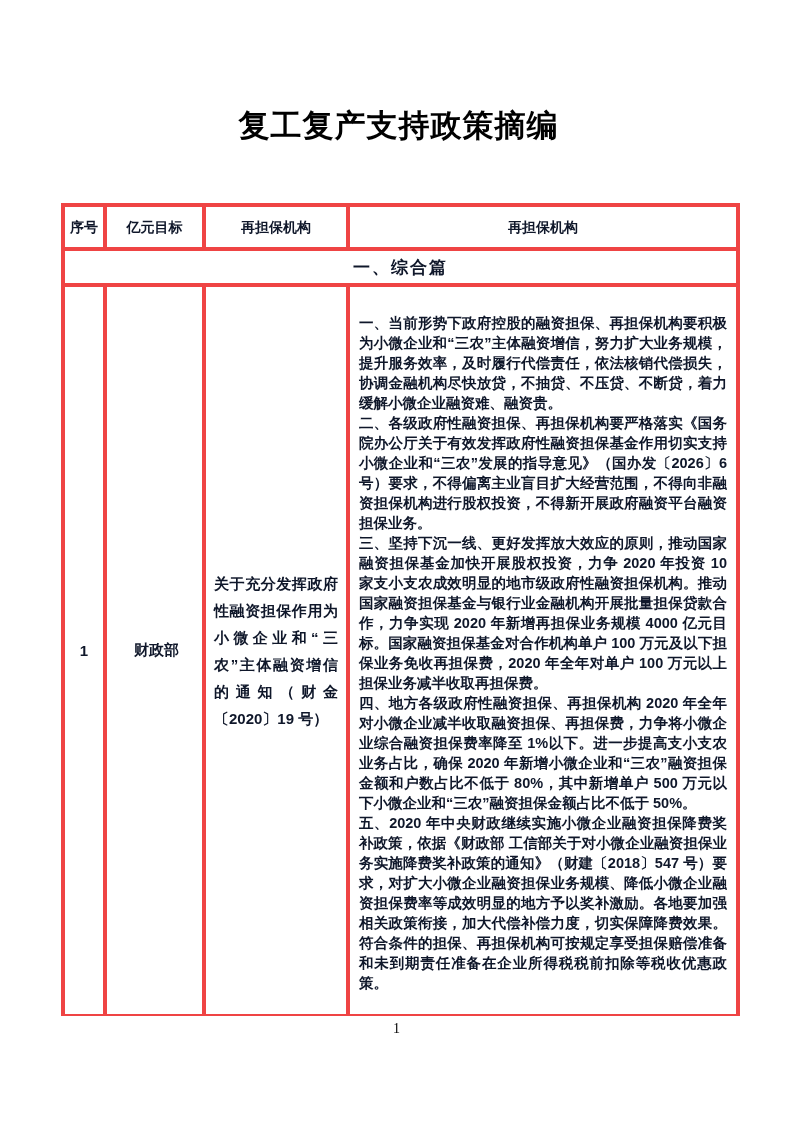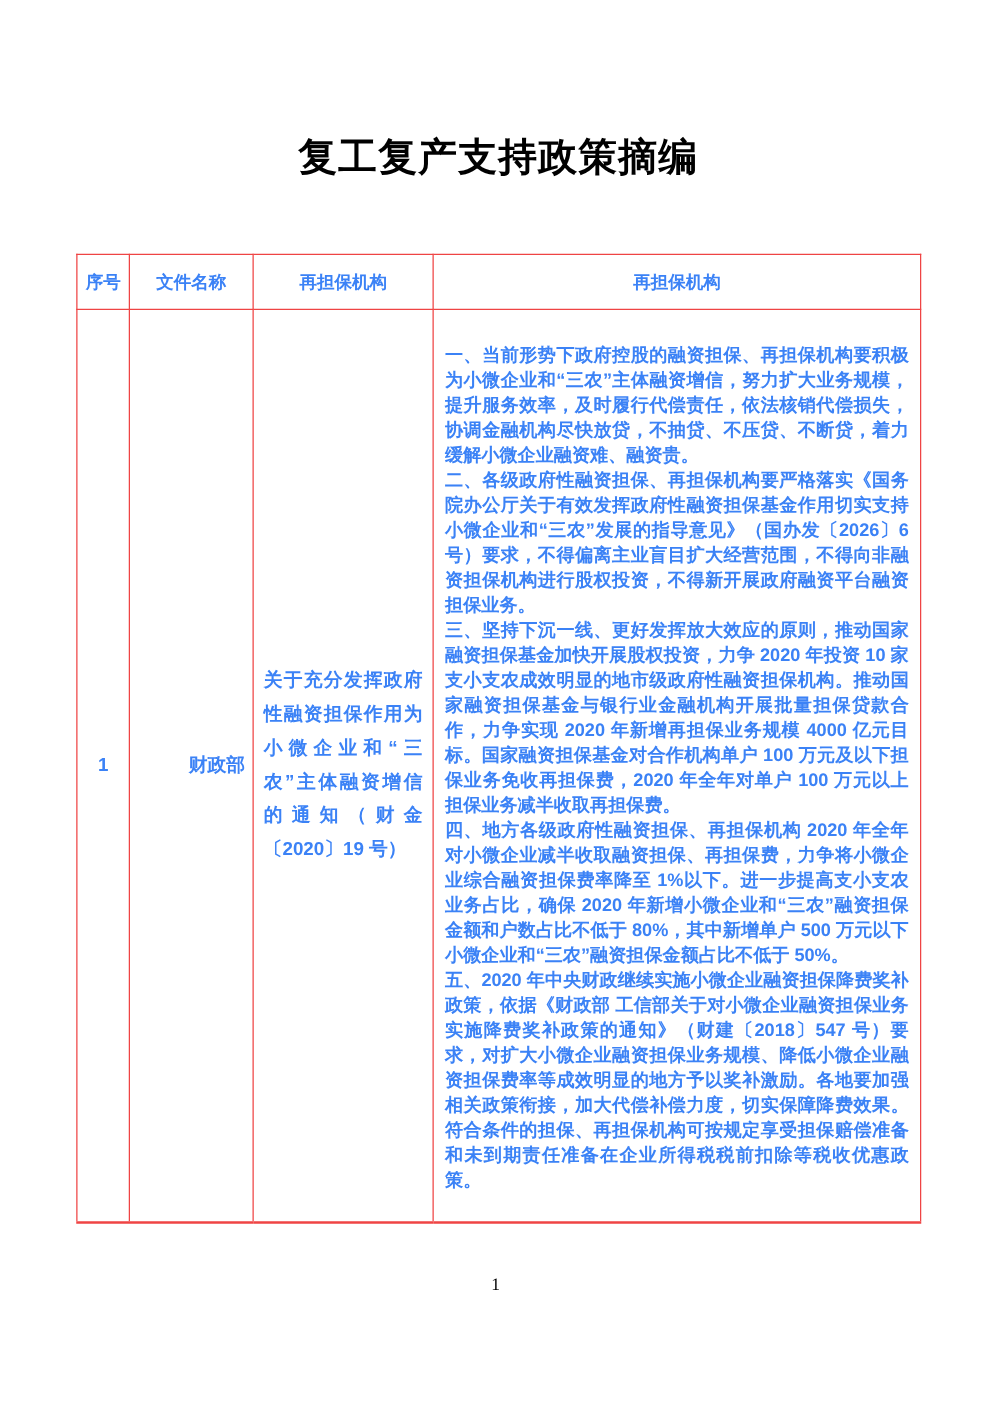--- a/index.html
+++ b/index.html
@@ -28,22 +28,22 @@
   table.policy-table {
     position: absolute;
     top: 203px;
     left: 61px;
     width: 675px;
     border-collapse: collapse;
     table-layout: fixed;
   }
   table.policy-table th,
   table.policy-table td {
-    border: 1px solid #ef4444;
-    color: #3b82f6;
+    border: 4px solid #ef4444;
+    color: #0f172a;
   }
   tr.header-row th {
     height: 44px;
     font-size: 14px;
     font-weight: 700;
     text-align: center;
     vertical-align: middle;
     line-height: 21px;
     padding: 0;
     background: #fff;
@@ -62,21 +62,21 @@
     height: 730px;
     vertical-align: middle;
     font-weight: 700;
     border-bottom-width: 2px;
   }
   td.cell-index {
     text-align: center;
     font-size: 15px;
   }
   td.cell-agency {
-    text-align: right;
+    text-align: center;
     padding: 0 6px 0 10px;
     font-size: 15px;
   }
   td.cell-document {
     padding: 0 8px;
     font-size: 15px;
     line-height: 27px;
     text-align: justify;
   }
   td.cell-content {
@@ -109,26 +109,29 @@
 <table class="policy-table">
   <colgroup>
     <col style="width:42px">
     <col style="width:99px">
     <col style="width:144px">
     <col style="width:390px">
   </colgroup>
   <thead>
     <tr class="header-row">
       <th class="th-index">序号</th>
-      <th>文件名称</th>
+      <th>亿元目标</th>
       <th>再担保机构</th>
       <th>再担保机构</th>
     </tr>
   </thead>
   <tbody>
+    <tr class="section-row">
+      <td colspan="4">一、综合篇</td>
+    </tr>
     <tr class="data-row">
       <td class="cell-index">1</td>
       <td class="cell-agency">财政部</td>
       <td class="cell-document">关于充分发挥政府性融资担保作用为小微企业和“三农”主体融资增信的通知（财金〔2020〕19 号）</td>
       <td class="cell-content">
           <p>一、当前形势下政府控股的融资担保、再担保机构要积极为小微企业和“三农”主体融资增信，努力扩大业务规模，提升服务效率，及时履行代偿责任，依法核销代偿损失，协调金融机构尽快放贷，不抽贷、不压贷、不断贷，着力缓解小微企业融资难、融资贵。</p>
           <p>二、各级政府性融资担保、再担保机构要严格落实《国务院办公厅关于有效发挥政府性融资担保基金作用切实支持小微企业和“三农”发展的指导意见》（国办发〔2026〕6 号）要求，不得偏离主业盲目扩大经营范围，不得向非融资担保机构进行股权投资，不得新开展政府融资平台融资担保业务。</p>
           <p>三、坚持下沉一线、更好发挥放大效应的原则，推动国家融资担保基金加快开展股权投资，力争 2020 年投资 10 家支小支农成效明显的地市级政府性融资担保机构。推动国家融资担保基金与银行业金融机构开展批量担保贷款合作，力争实现 2020 年新增再担保业务规模 4000 亿元目标。国家融资担保基金对合作机构单户 100 万元及以下担保业务免收再担保费，2020 年全年对单户 100 万元以上担保业务减半收取再担保费。</p>
           <p>四、地方各级政府性融资担保、再担保机构 2020 年全年对小微企业减半收取融资担保、再担保费，力争将小微企业综合融资担保费率降至 1%以下。进一步提高支小支农业务占比，确保 2020 年新增小微企业和“三农”融资担保金额和户数占比不低于 80%，其中新增单户 500 万元以下小微企业和“三农”融资担保金额占比不低于 50%。</p>
           <p>五、2020 年中央财政继续实施小微企业融资担保降费奖补政策，依据《财政部 工信部关于对小微企业融资担保业务实施降费奖补政策的通知》（财建〔2018〕547 号）要求，对扩大小微企业融资担保业务规模、降低小微企业融资担保费率等成效明显的地方予以奖补激励。各地要加强相关政策衔接，加大代偿补偿力度，切实保障降费效果。符合条件的担保、再担保机构可按规定享受担保赔偿准备和未到期责任准备在企业所得税税前扣除等税收优惠政策。</p>

